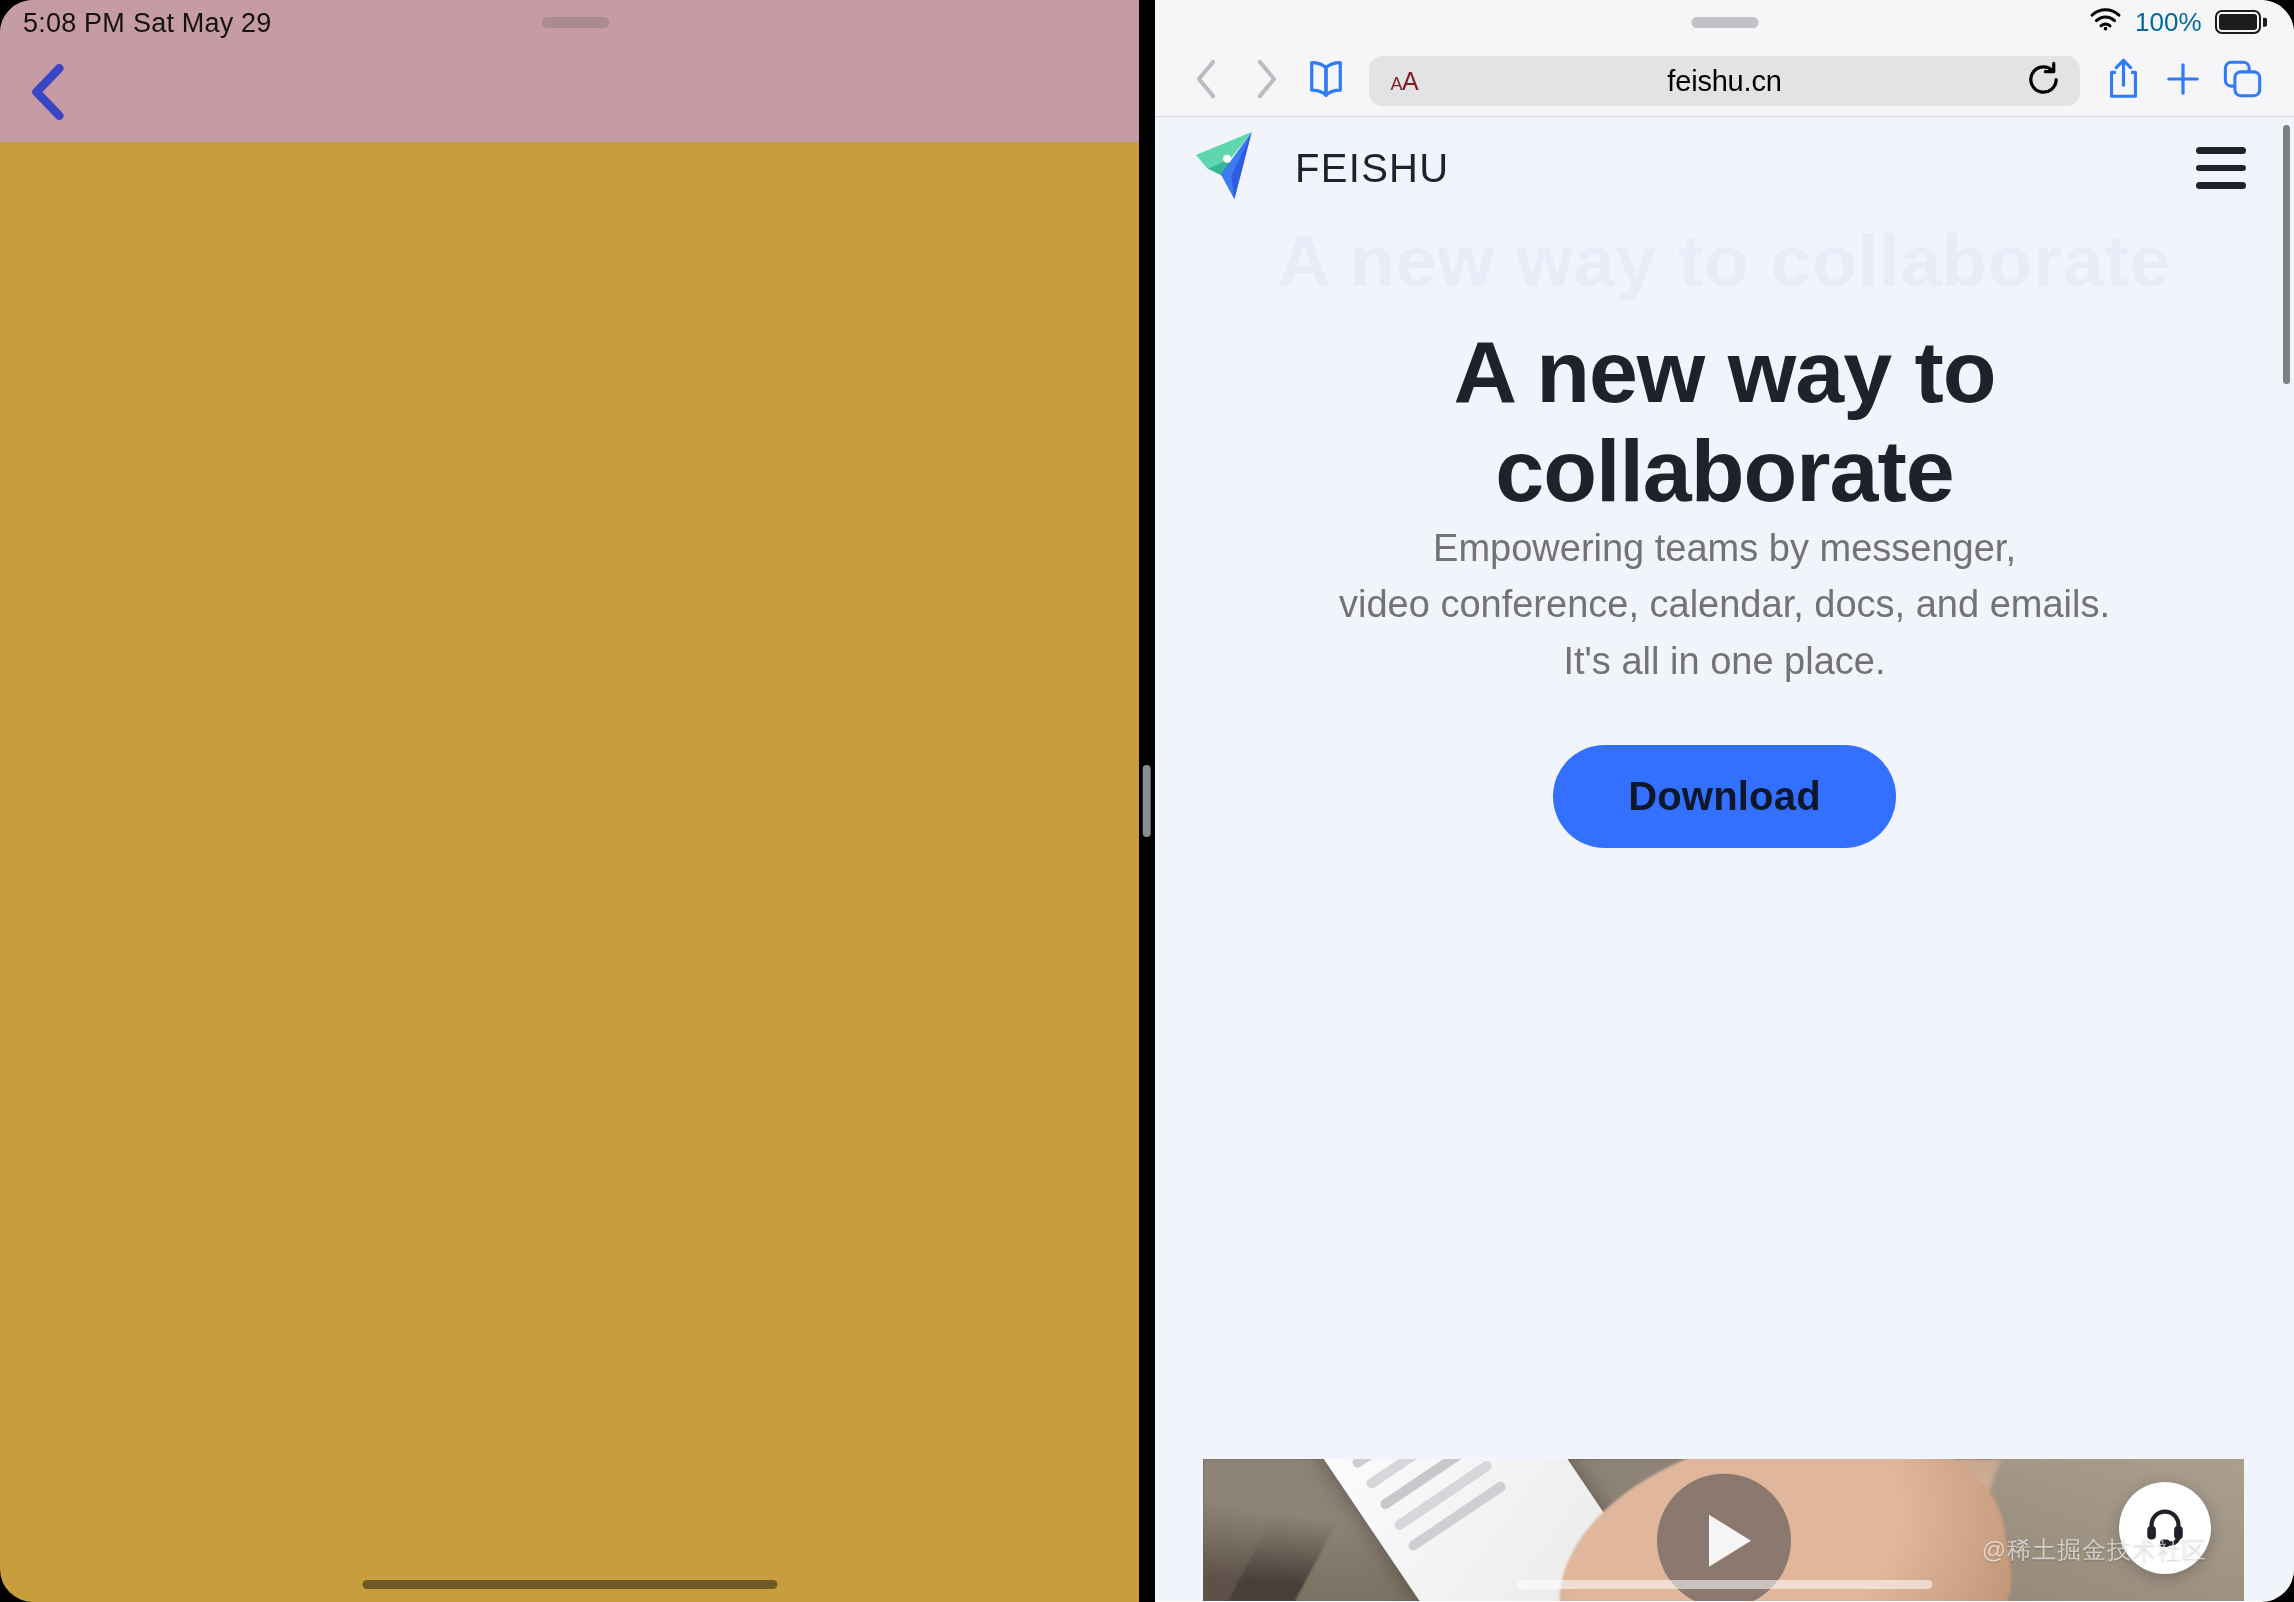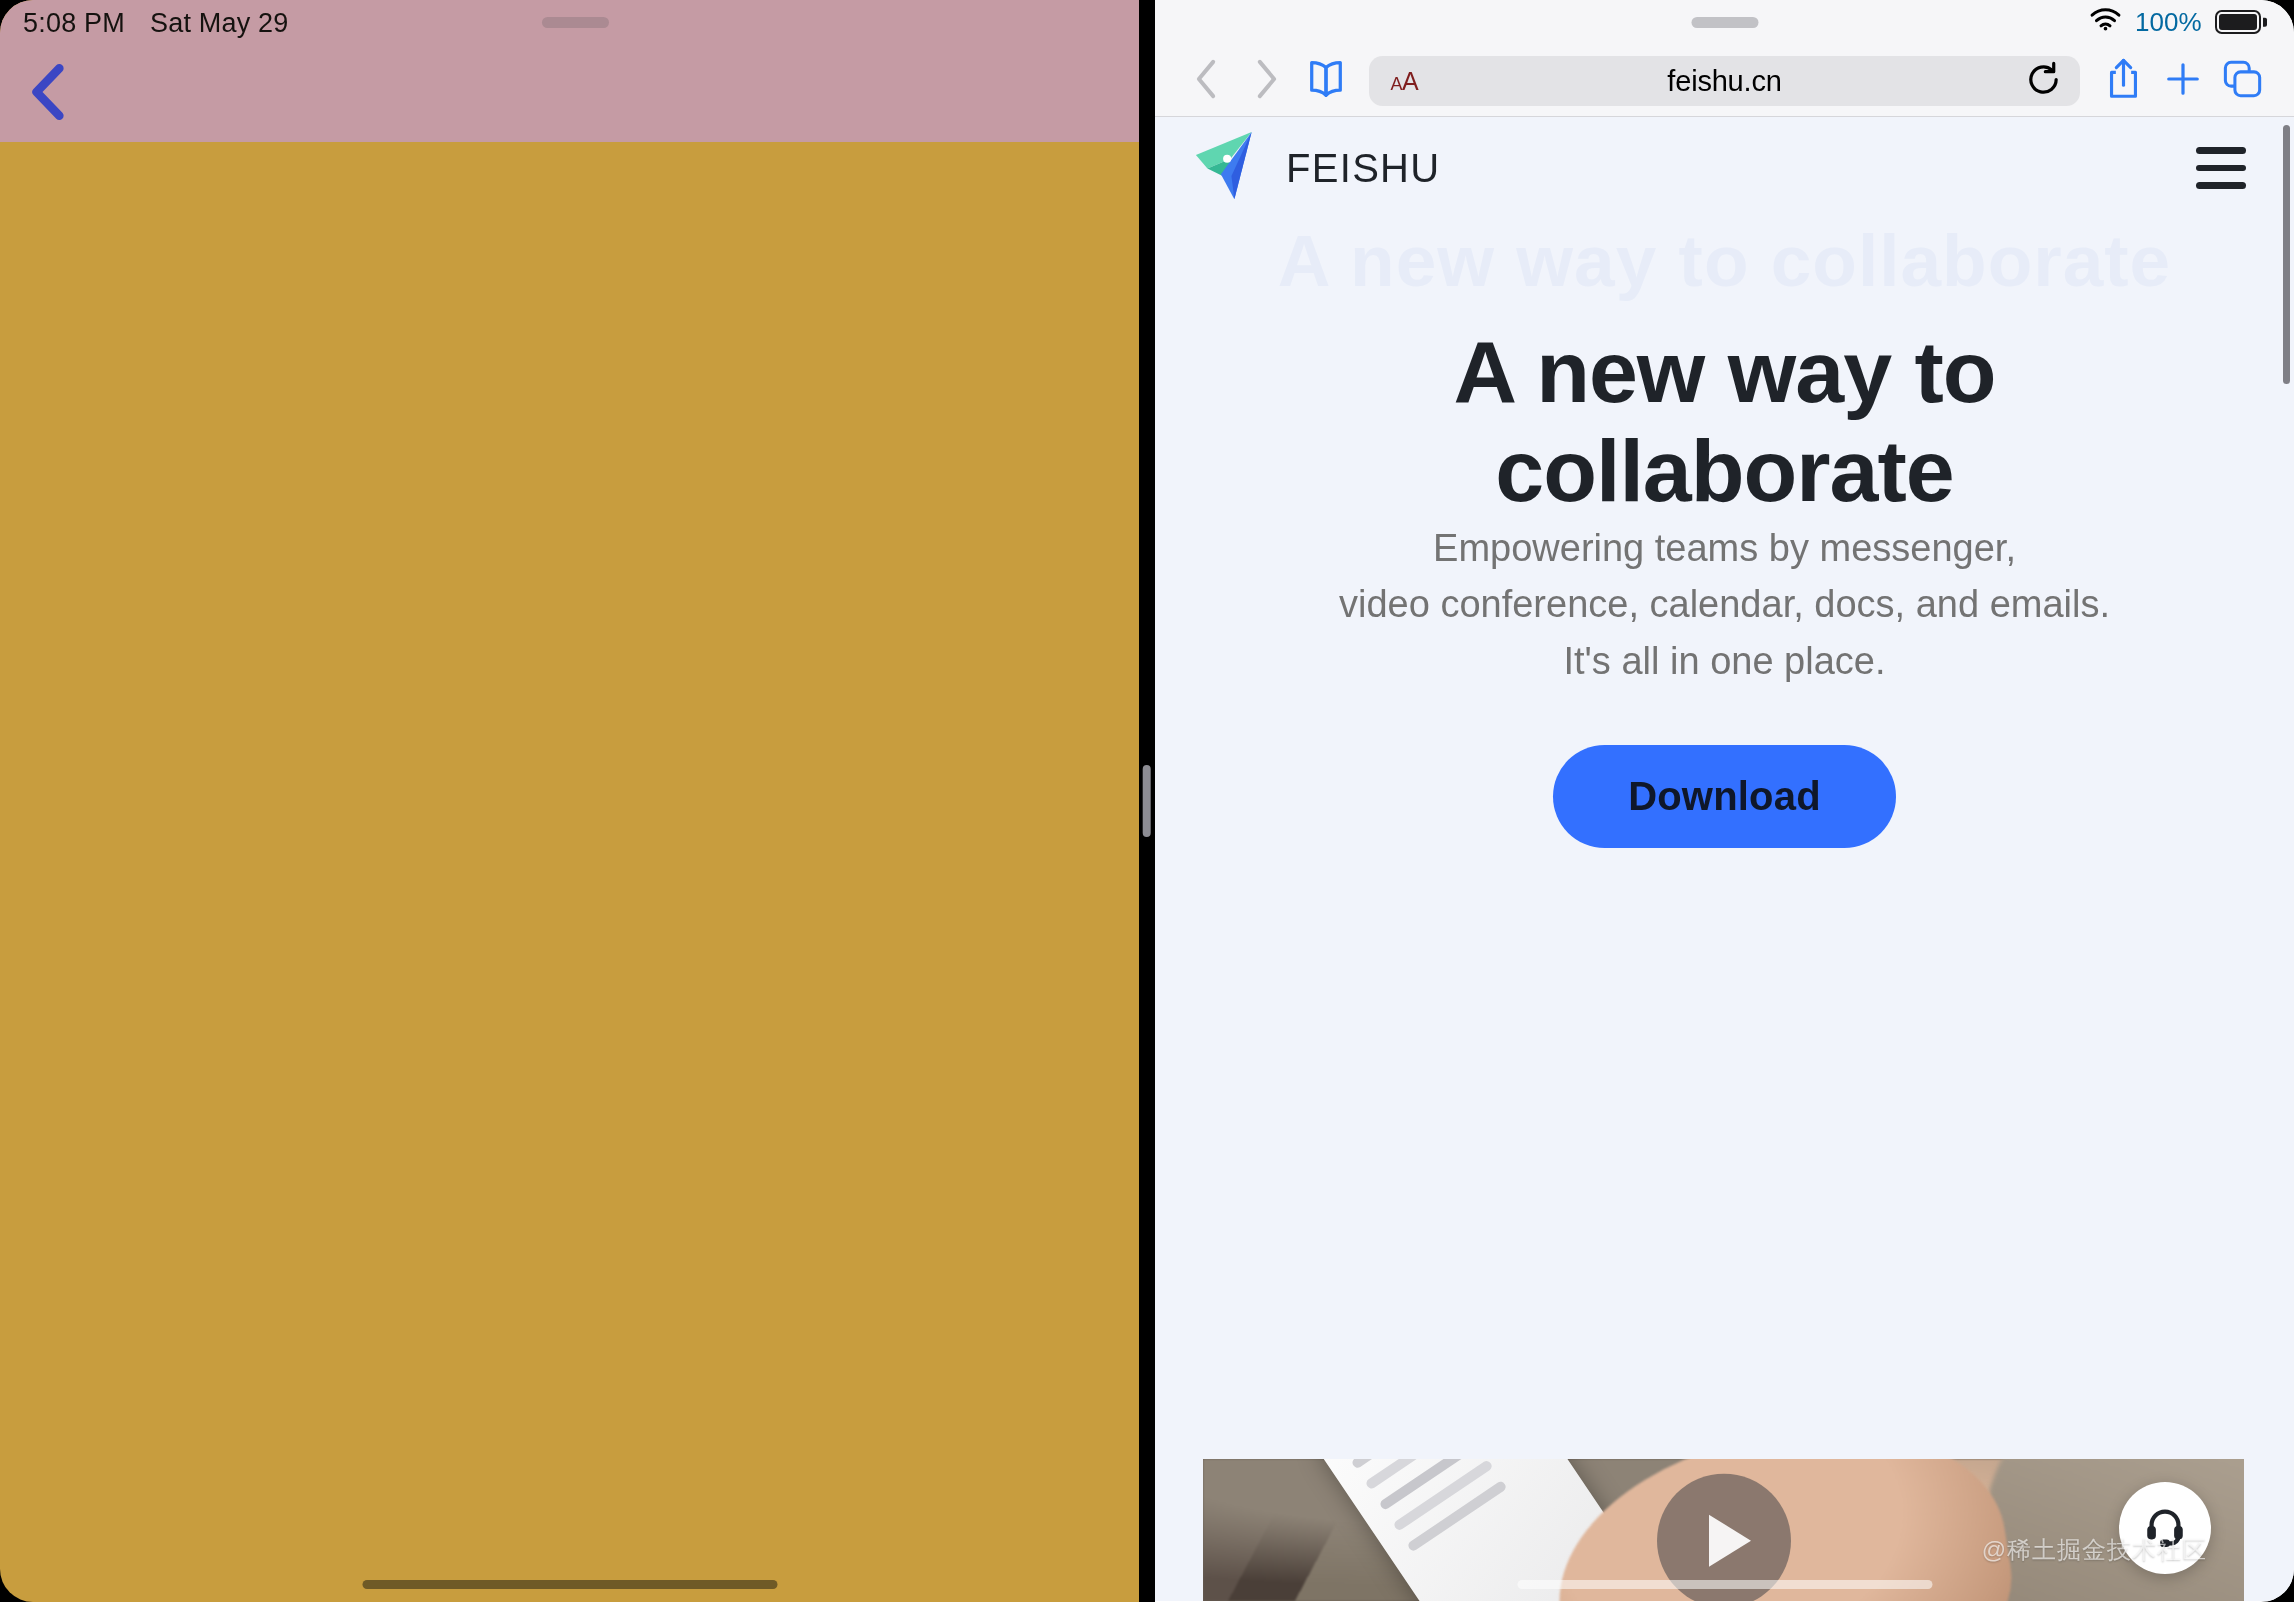--- a/index.html
+++ b/index.html
@@ -26,21 +26,21 @@
     overflow:hidden;
   }
   .left-statusbar {
     position:absolute; left:0; top:0;
     width:100%; height:142px;
     background:#c59ba4;
     display:flex; align-items:flex-start;
   }
   .left-status-text {
     position:absolute; left:23px; top:7.7px;
-    display:flex; align-items:center; gap:25px;
+    display:flex; align-items:center; gap:8px;
     font-size:27px; color:#15120f; letter-spacing:0.2px;
   }
   .left-grabber {
     position:absolute; left:542px; top:17.3px;
     width:67px; height:10.6px; border-radius:5.8px;
     background:#ab8a92;
   }
   .left-back {
     position:absolute; left:13.4px; top:58px;
     width:67px; height:67px;
@@ -153,21 +153,21 @@
     background:#f1f4fb;
     overflow:hidden;
   }
   .web-header {
     position:relative; z-index:4;
     height:102px;
     background:#f1f4fb;
     display:flex; align-items:center; justify-content:space-between;
     padding:0 48px 0 37px;
   }
-  .brand { display:flex; align-items:center; gap:17px; }
+  .brand { display:flex; align-items:center; gap:26px; }
   .brand-name {
     font-size:40px; font-weight:400; color:#1f2329;
     letter-spacing:1.3px;
   }
   .hamburger {
     display:flex; flex-direction:column; gap:10.6px;
     width:50px;
     padding:5.8px 0;
   }
   .hamburger span {

